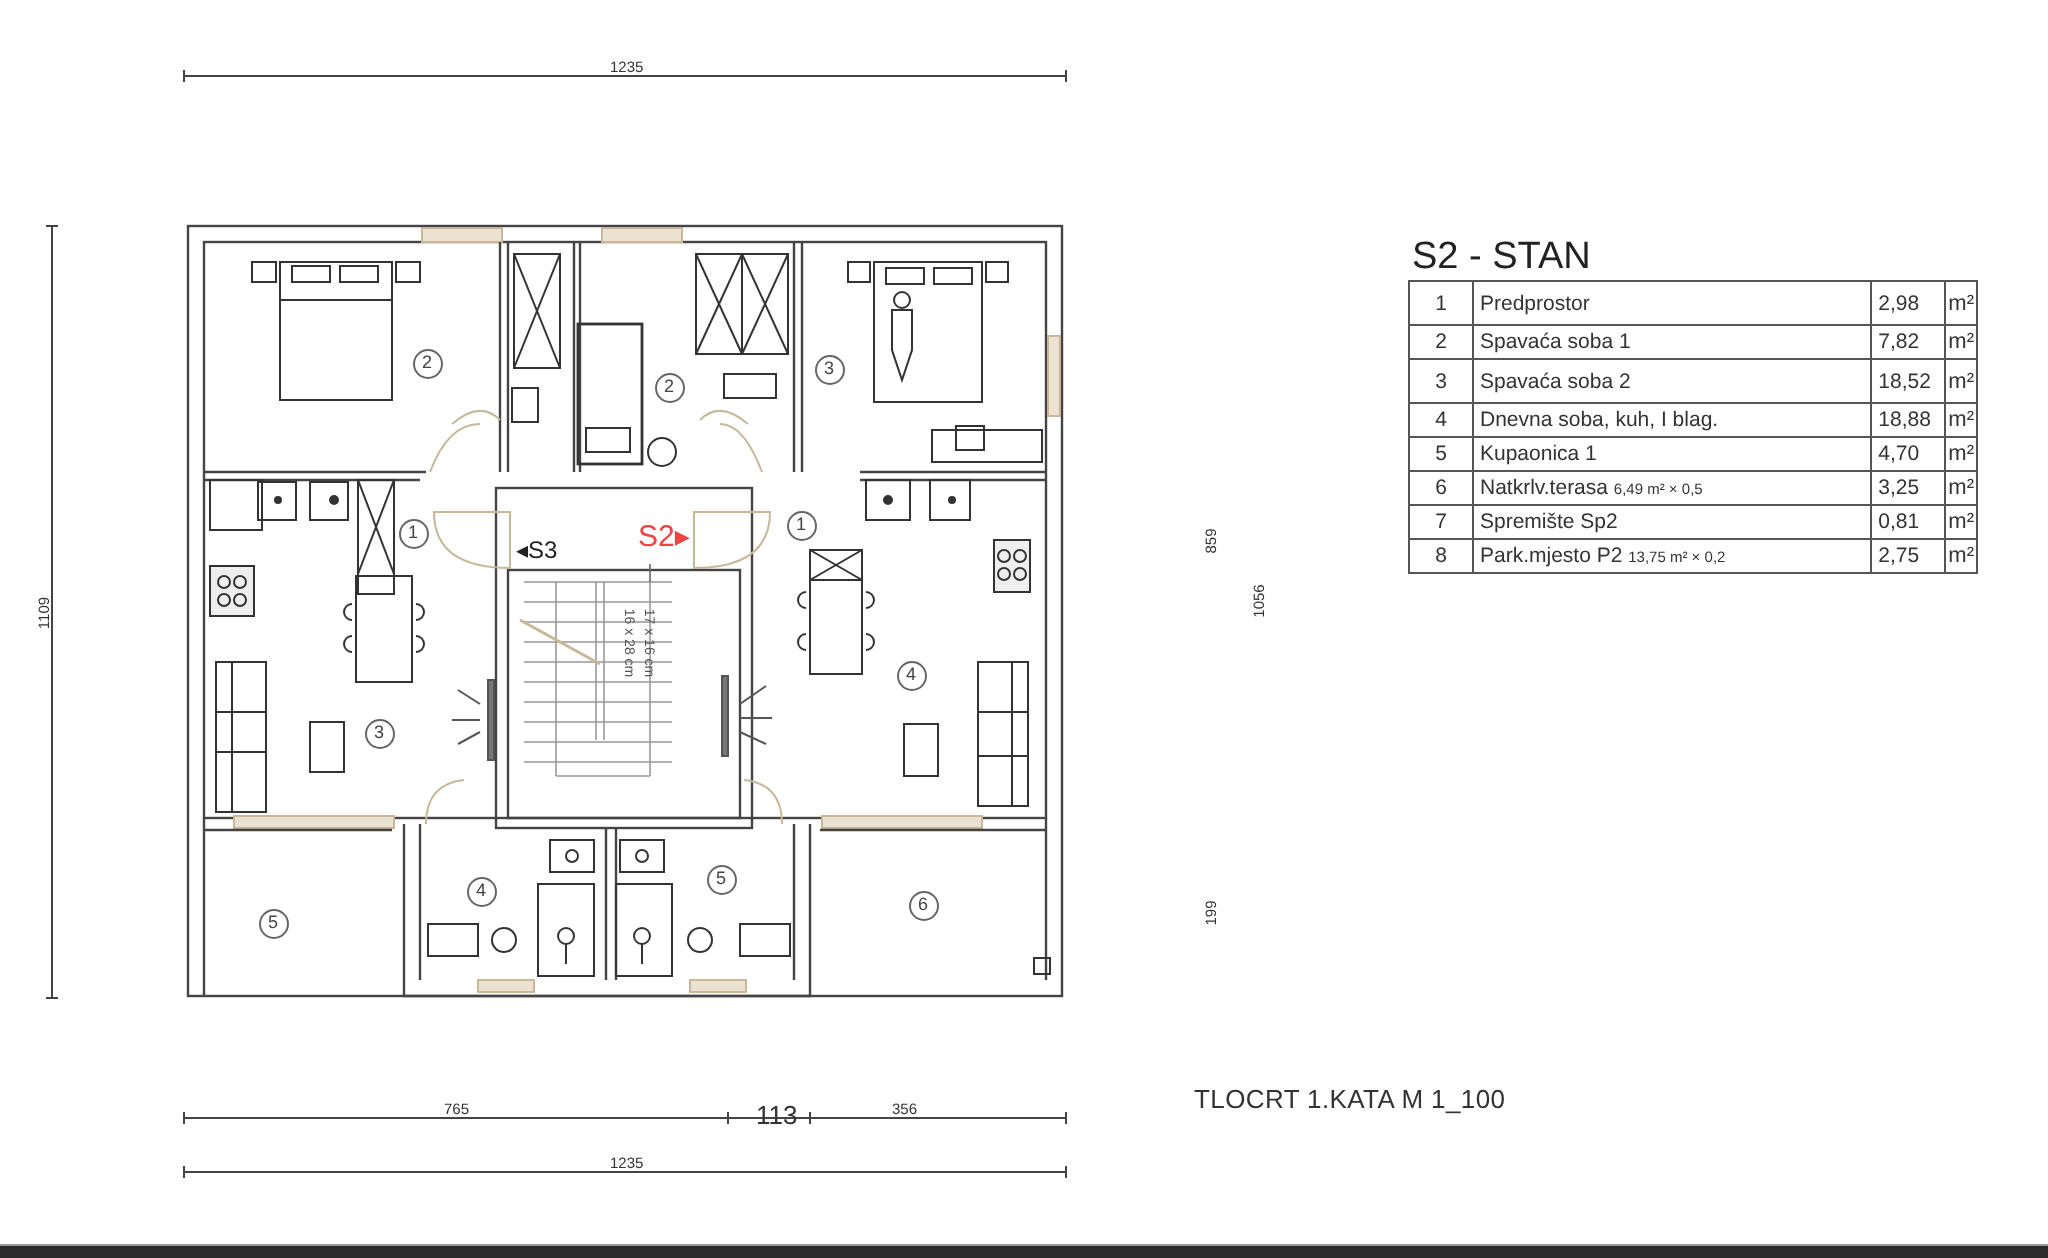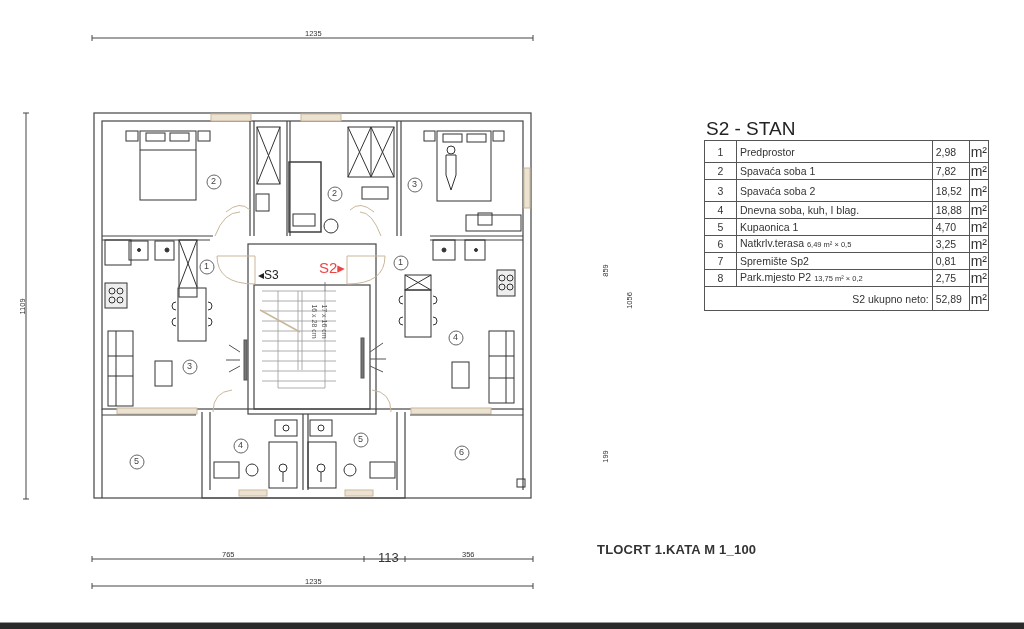--- a/index.html
+++ b/index.html
@@ -3,25 +3,25 @@
 <meta charset="utf-8">
 <style>
   html,body{margin:0;padding:0;}
   body{width:1024px;height:629px;background:#ffffff;position:relative;overflow:hidden;font-family:"Liberation Sans",sans-serif;color:#222;}
   .abs{position:absolute;}
   svg{position:absolute;left:0;top:0;}
   .tbl{position:absolute;left:704px;top:140px;width:285px;border-collapse:collapse;font-size:10.5px;color:#333;}
   .tbl td{border:1px solid #555;padding:0 3px;height:16px;line-height:14px;}
   .tbl td.n{text-align:center;width:25px;}
   .tbl td.v{text-align:left;width:30px;}
-  .tbl td.u{width:10px;font-size:14px;padding:0 1px;}
+  .tbl td.u{width:10px;font-size:11px;padding:0 1px;}
   .tbl .small{font-size:7.5px;}
   .tbl td.total{text-align:right;}
   .title{position:absolute;left:706px;top:118px;font-size:19px;color:#222;}
-  .caption{position:absolute;left:597px;top:542px;font-size:13px;color:#333;letter-spacing:0.2px;font-weight:bold;}
+  .caption{position:absolute;left:597px;top:542px;font-size:13px;color:#333;letter-spacing:0.2px;}
   .bottombar{position:absolute;left:0;top:622px;width:1024px;height:7px;background:#2a2a2a;border-top:1px solid #999;}
 </style>
 </head>
 <body>
 
 <svg width="600" height="620" viewBox="0 0 600 620">
 
   <g stroke="#444" stroke-width="1">
     <line x1="92" y1="38" x2="533" y2="38"></line>
     <line x1="92" y1="35" x2="92" y2="41"></line>
@@ -260,21 +260,21 @@
   </g>
 </svg>
 
 <div class="abs" style="left:305px;top:29px;font-size:7.5px;color:#333;">1235</div>
 <div class="abs" style="left:14px;top:302px;font-size:7.5px;color:#333;transform:rotate(-90deg);">1109</div>
 <div class="abs" style="left:599px;top:266px;font-size:7.5px;color:#333;transform:rotate(-90deg);">859</div>
 <div class="abs" style="left:599px;top:452px;font-size:7.5px;color:#333;transform:rotate(-90deg);">199</div>
 <div class="abs" style="left:621px;top:296px;font-size:7.5px;color:#333;transform:rotate(-90deg);">1056</div>
 <div class="abs" style="left:222px;top:550px;font-size:7.5px;color:#333;">765</div>
 <div class="abs" style="left:378px;top:550px;font-size:13px;color:#333;">113</div>
-<div class="abs" style="left:462px;top:550px;font-size:7.5px;color:#333;">356</div>
+<div class="abs" style="left:446px;top:550px;font-size:7.5px;color:#333;">356</div>
 <div class="abs" style="left:305px;top:577px;font-size:7.5px;color:#333;">1235</div>
 
 <div class="abs" style="left:258px;top:268px;font-size:12px;color:#222;text-align:center;">◂<span>S3</span></div>
 <div class="abs" style="left:319px;top:259px;font-size:15px;color:#ef4444;"><span>S2</span>▸</div>
 <div class="abs" style="left:307px;top:318px;font-size:7px;color:#555;transform:rotate(90deg);white-space:nowrap;">17 x 16 cm</div>
 <div class="abs" style="left:297px;top:318px;font-size:7px;color:#555;transform:rotate(90deg);white-space:nowrap;">16 x 28 cm</div>
 
 <div class="abs" style="left:211px;top:176px;font-size:9px;color:#444;">2</div>
 <div class="abs" style="left:332px;top:188px;font-size:9px;color:#444;">2</div>
 <div class="abs" style="left:412px;top:179px;font-size:9px;color:#444;">3</div>
@@ -331,23 +331,18 @@
     <td>Spremište Sp2</td>
     <td class="v">0,81</td>
     <td class="u">m²</td>
   </tr>
   <tr>
     <td class="n">8</td>
     <td><span>Park.mjesto P2</span> <span class="small">13,75 m² × 0,2</span></td>
     <td class="v">2,75</td>
     <td class="u">m²</td>
   </tr>
-  <tr style="height:24px;">
-    <td colspan="2" class="total">S2 ukupno neto:</td>
-    <td class="v">52,89</td>
-    <td class="u">m²</td>
-  </tr>
 </tbody>
   </table>
 
 <div class="caption">TLOCRT 1.KATA  M 1_100</div>
 
 <div class="bottombar"></div>
 
 </body></html>

